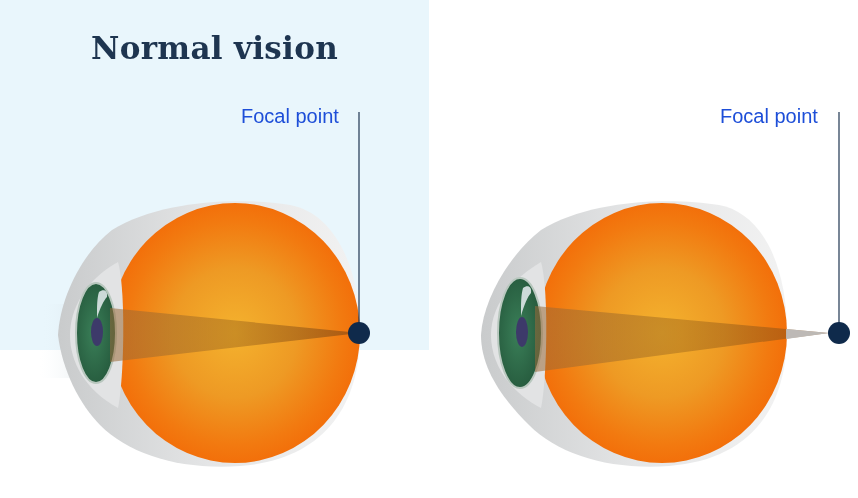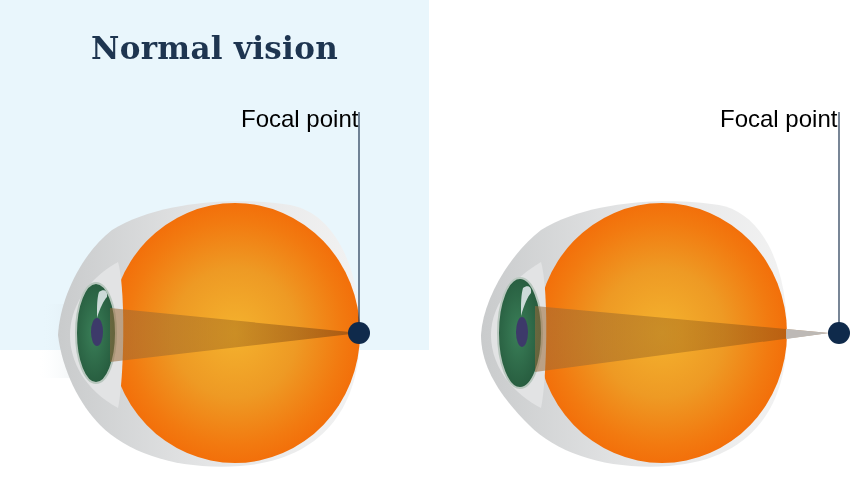--- a/index.html
+++ b/index.html
@@ -2,21 +2,21 @@
 <html><head>
 <meta charset="utf-8">
 <style>
   html, body { margin:0; padding:0; }
   body { width:858px; height:498px; position:relative; overflow:hidden; background:#ffffff; font-family:"Liberation Sans", sans-serif; }
   .panel { position:absolute; top:0; height:350px; }
   #panel-left { left:0; width:429px; background:#e9f6fc; }
   #panel-right { left:429px; width:429px; background:#ffffff; }
   .title { position:absolute; top:30px; width:100%; text-align:center; font-family:"DejaVu Serif", serif; font-weight:bold; font-size:31px; color:#1e3550; letter-spacing:0.3px; }
   #panel-right .title { top:26px; }
-  .focal-label { position:absolute; top:105px; font-family:"Liberation Sans", sans-serif; font-size:24px; color:#000000; font-weight:normal; }
+  .focal-label { position:absolute; top:105px; font-family:"Liberation Sans", sans-serif; font-size:20px; color:#1d4ed8; font-weight:normal; }
   svg.art { position:absolute; left:0; top:0; }
 </style>
 </head>
 <body>
 
 <div class="panel" id="panel-left">
   <div class="title">Normal vision</div>
   <div class="focal-label" style="left:241px;">Focal point</div>
   <svg class="art" width="429" height="498" viewBox="0 0 429 498">
     <defs>

